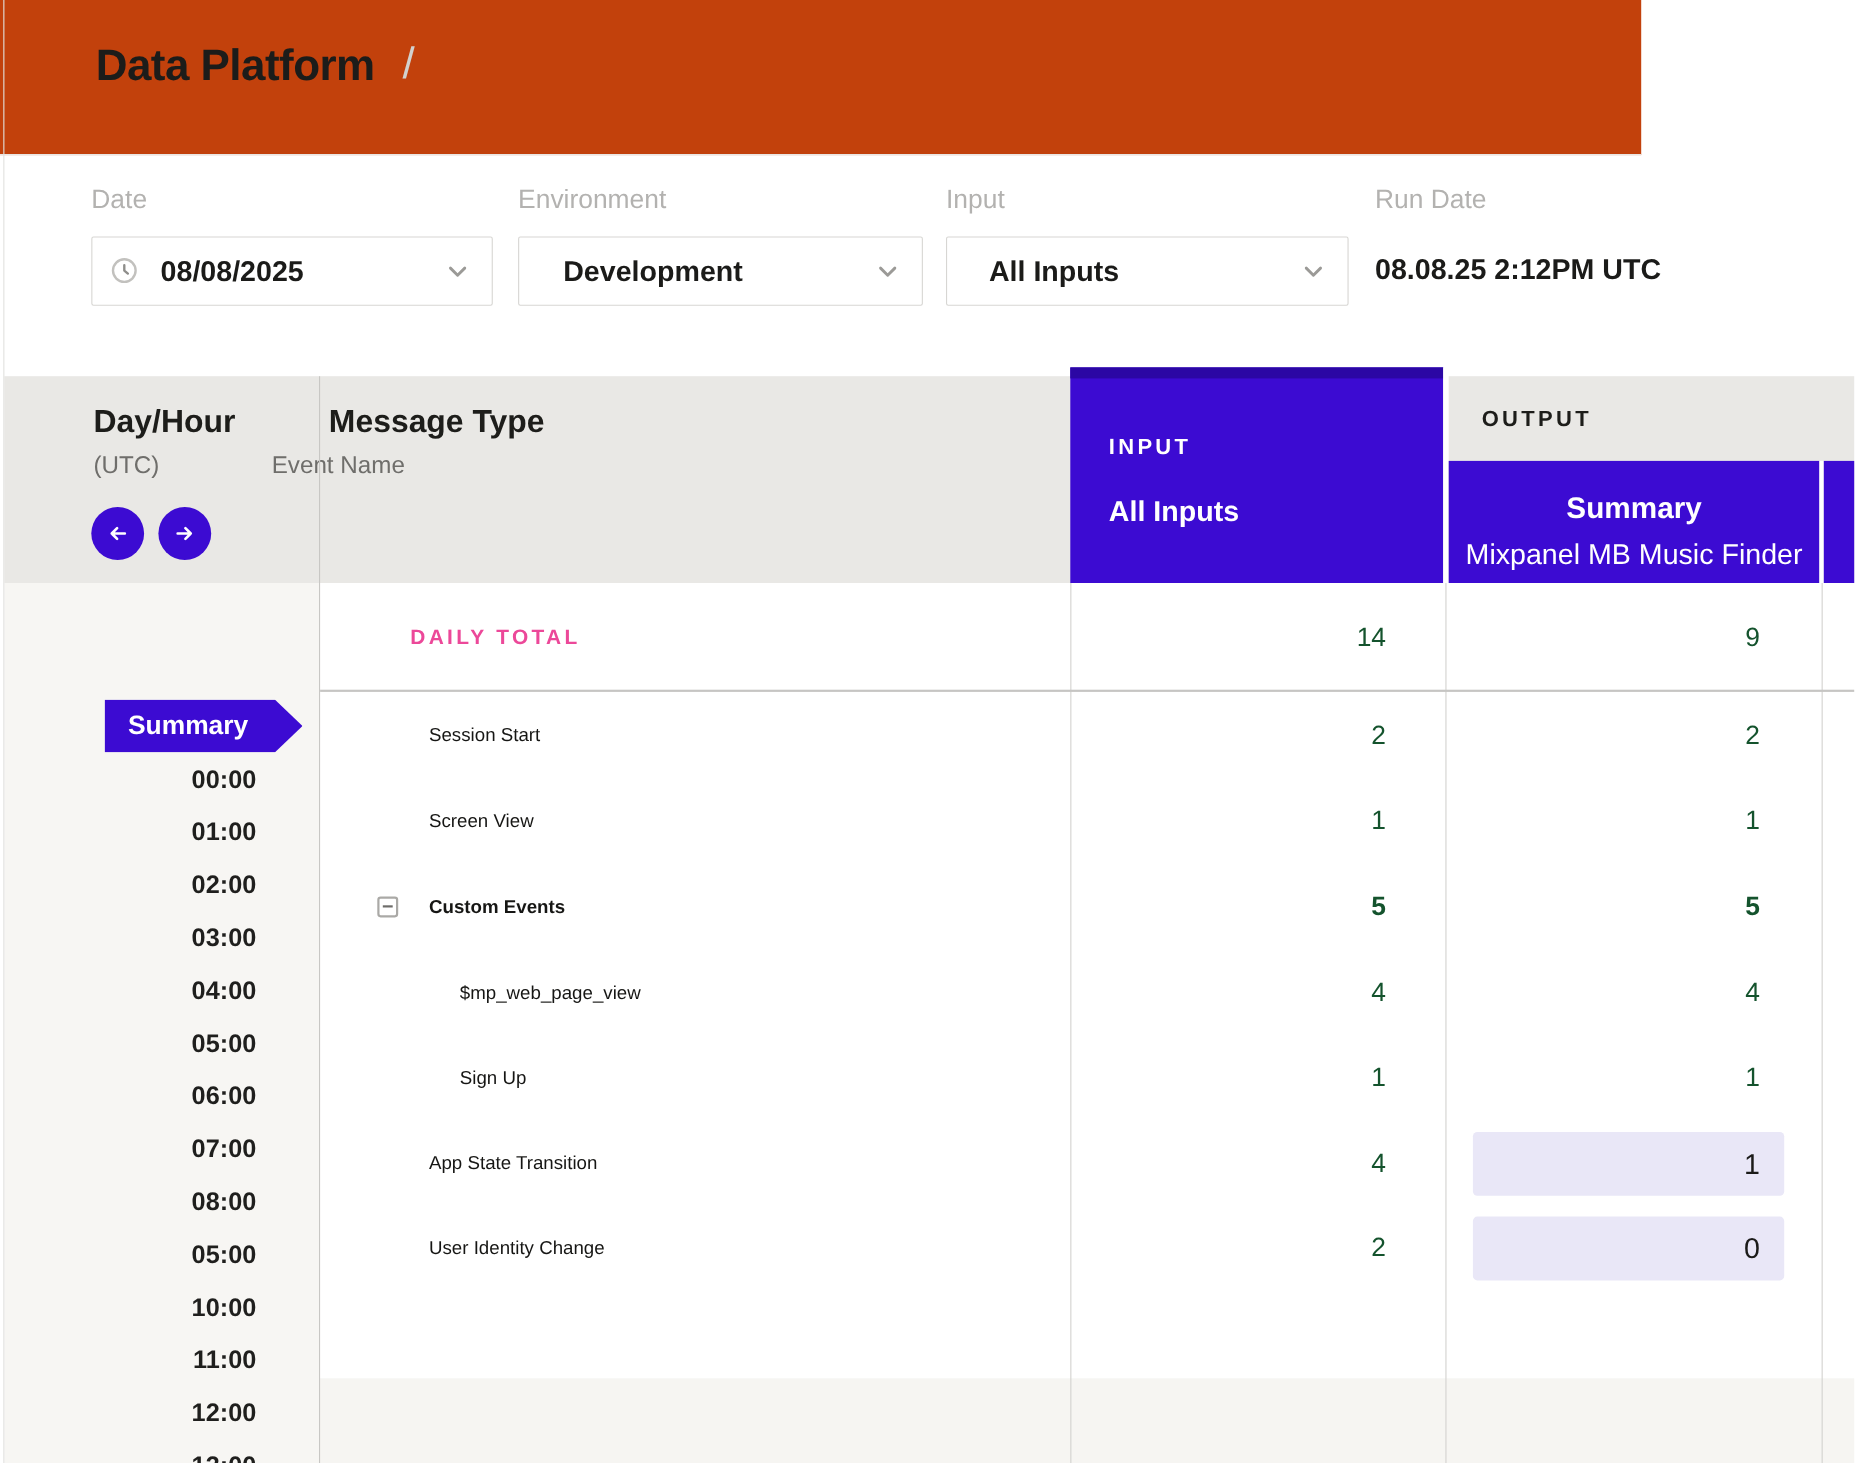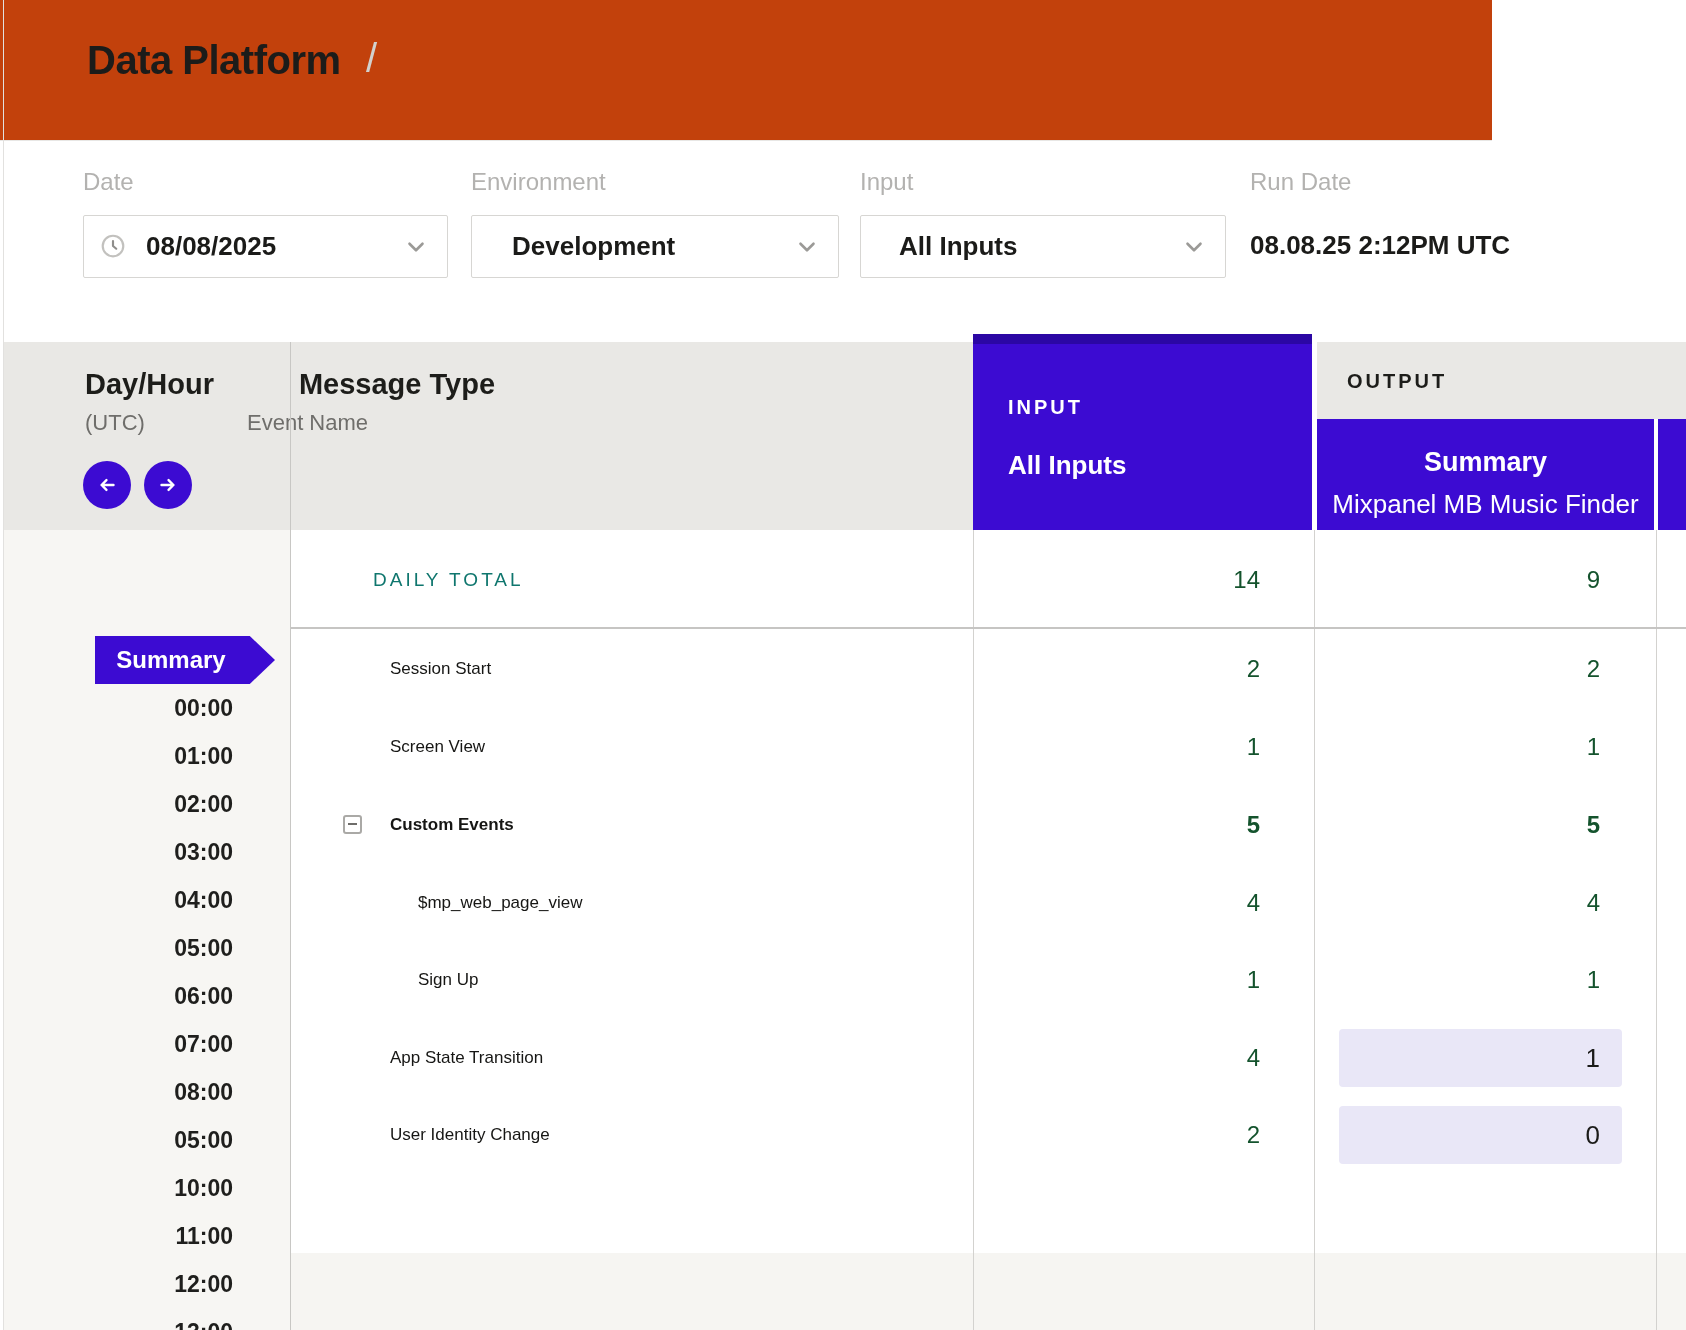--- a/index.html
+++ b/index.html
@@ -35,21 +35,21 @@
   .sidebar-bg{position:absolute;left:4px;top:530px;width:286px;height:800px;background:#f7f6f3;}
   .bottom-gray{position:absolute;left:290px;top:1253px;width:1396px;height:77px;background:#f6f5f2;}
   .vline{position:absolute;width:1px;background:#d3d2cf;}
   .left-page-line{position:absolute;left:3px;top:0;width:1px;height:1330px;background:#e2e1df;}
   .daily-divider{position:absolute;left:291px;top:627px;width:1395px;height:2px;background:#c6c5c3;}
   
   .row-label{position:absolute;font-size:17px;color:#161614;white-space:nowrap;height:40px;line-height:40px;}
   .row-label.bold{font-weight:700;}
   .num{position:absolute;font-size:24px;color:#14532d;height:40px;line-height:40px;text-align:right;}
   .num.bold{font-weight:700;}
-  .daily-label{position:absolute;left:373px;top:566px;font-size:19px;font-weight:400;letter-spacing:3px;color:#0f766e;height:28px;line-height:28px;}
+  .daily-label{position:absolute;left:373px;top:566px;font-size:19px;font-weight:700;letter-spacing:3px;color:#ec4899;height:28px;line-height:28px;}
   .hl-cell{position:absolute;left:1339px;width:283px;height:58px;background:#e9e7f7;border-radius:4px;text-align:right;}
   .hl-cell .hl-num{display:block;padding-right:22px;font-size:26px;color:#1b1b19;line-height:58px;}
   .collapse-box{position:absolute;width:15px;height:15px;border:2px solid #aaa9a6;border-radius:3px;background:transparent;cursor:pointer;}
   .collapse-box::after{content:"";position:absolute;left:3px;top:6px;width:9px;height:2px;background:#6e6d6a;}
   
   .summary-flag{
     position:absolute;left:95px;top:636px;width:180px;height:48px;background:#3c0bd2;cursor:pointer;
     clip-path:polygon(0 0,86% 0,100% 50%,86% 100%,0 100%);
     color:#fff;font-size:24px;font-weight:700;text-align:center;line-height:48px;padding-right:0;
   }

